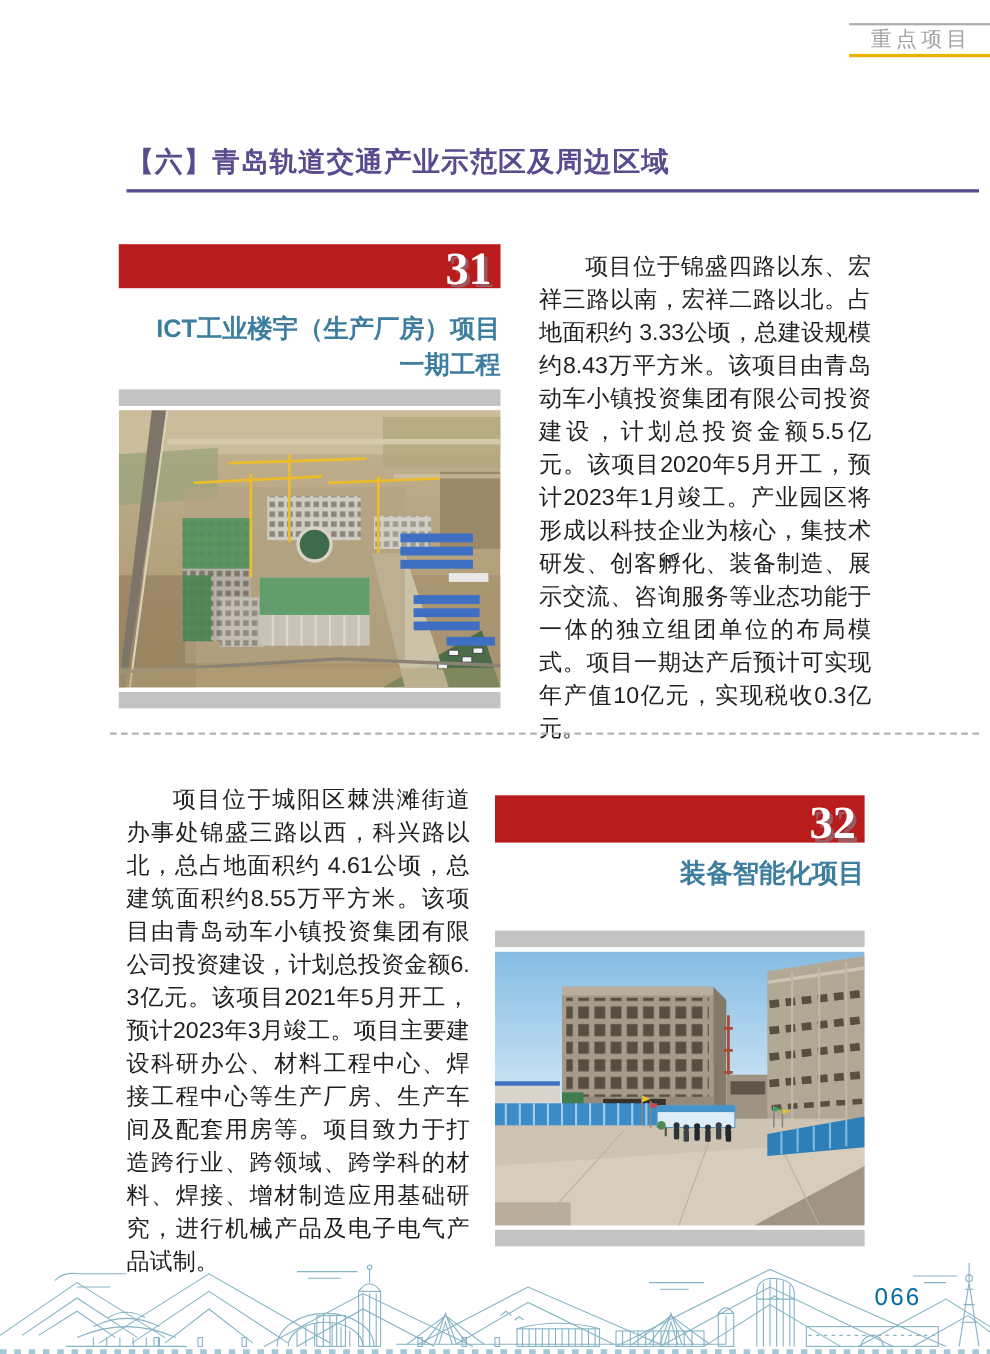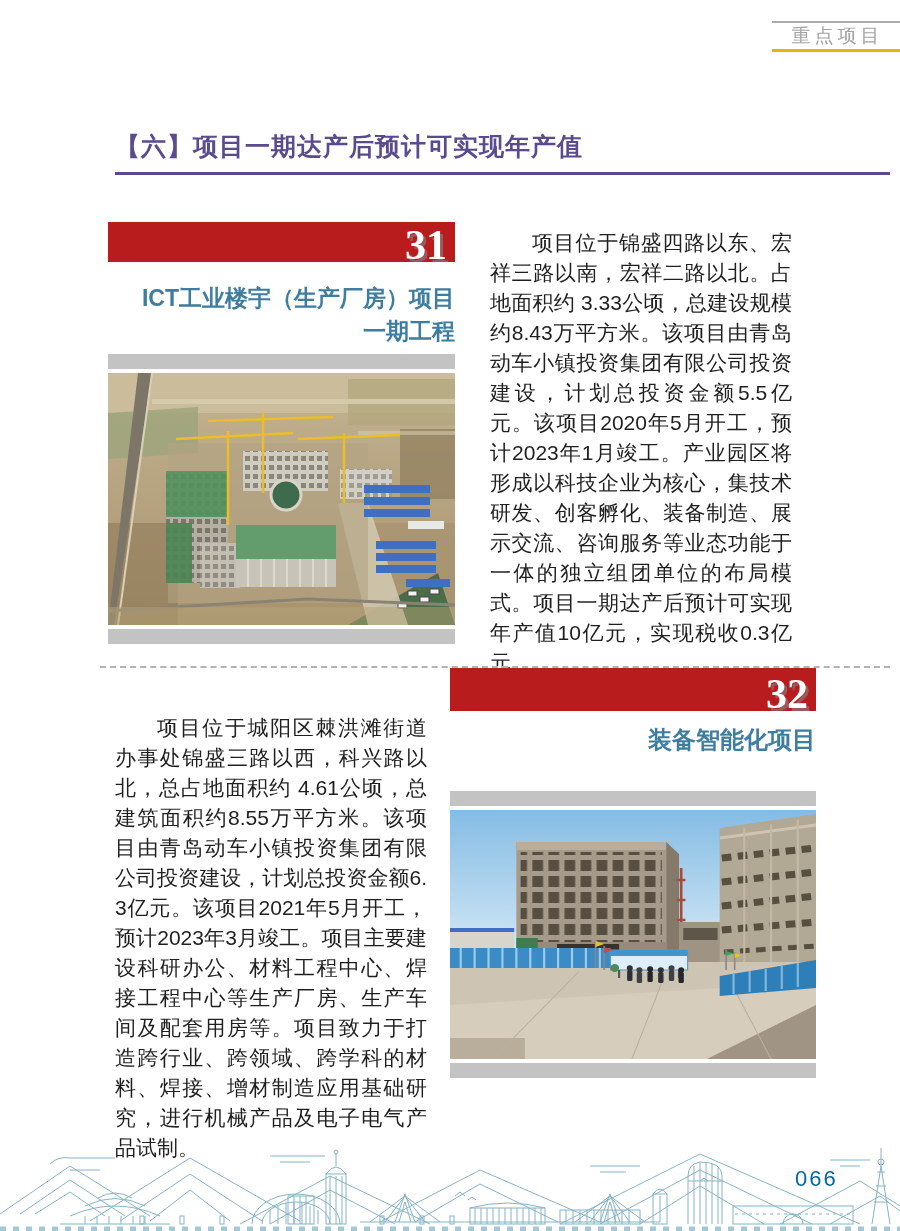--- a/index.html
+++ b/index.html
@@ -15,21 +15,21 @@
 
   
   .section-heading{left:115px;top:130px;width:775px;}
   .section-heading h1{margin:0;font-size:25px;font-weight:bold;color:#5a4a8e;
     letter-spacing:1px;padding-bottom:9px;border-bottom:3px solid #5a4a8e;}
 
   
   .p31-left{left:108px;top:222px;width:347px;}
   .p31-right{left:490px;top:228px;width:302px;}
   .p32-left{left:115px;top:713px;width:312px;}
-  .p32-right{left:450px;top:668px;width:366px;}
+  .p32-right{left:450px;top:723px;width:336px;}
 
   .num-bar{background:#b91c1c;height:40px;position:relative;}
   .p32-right .num-bar{height:43px;}
   .num-bar .num{position:absolute;right:8px;bottom:-4px;
     font-family:"Liberation Serif",serif;font-weight:bold;font-size:42px;line-height:42px;
     color:#ffffff;text-shadow:3px 3px 0 rgba(130,140,150,.55);}
   .proj-title{margin-top:20px;text-align:right;color:#3c7da0;font-weight:bold;
     font-size:23px;line-height:33px;}
   .proj-title span{display:block;}
   .p32-right .proj-title{font-size:24px;line-height:34px;margin-top:12px;}
@@ -53,21 +53,21 @@
 </head>
 <body>
 
 <div>
 
   <div class="abs corner-tag">
     <span>重点项目</span>
   </div>
 
   <div class="abs section-heading">
-    <h1>【六】项目一期达产后预计可实现年产值</h1>
+    <h1>【六】青岛轨道交通产业示范区及周边区域</h1>
   </div>
 
   <div class="abs p31-left">
     <div class="num-bar">
       <span class="num">31</span>
     </div>
     <div class="proj-title">
       <span>ICT工业楼宇（生产厂房）项目</span>
       <span>一期工程</span>
     </div>

